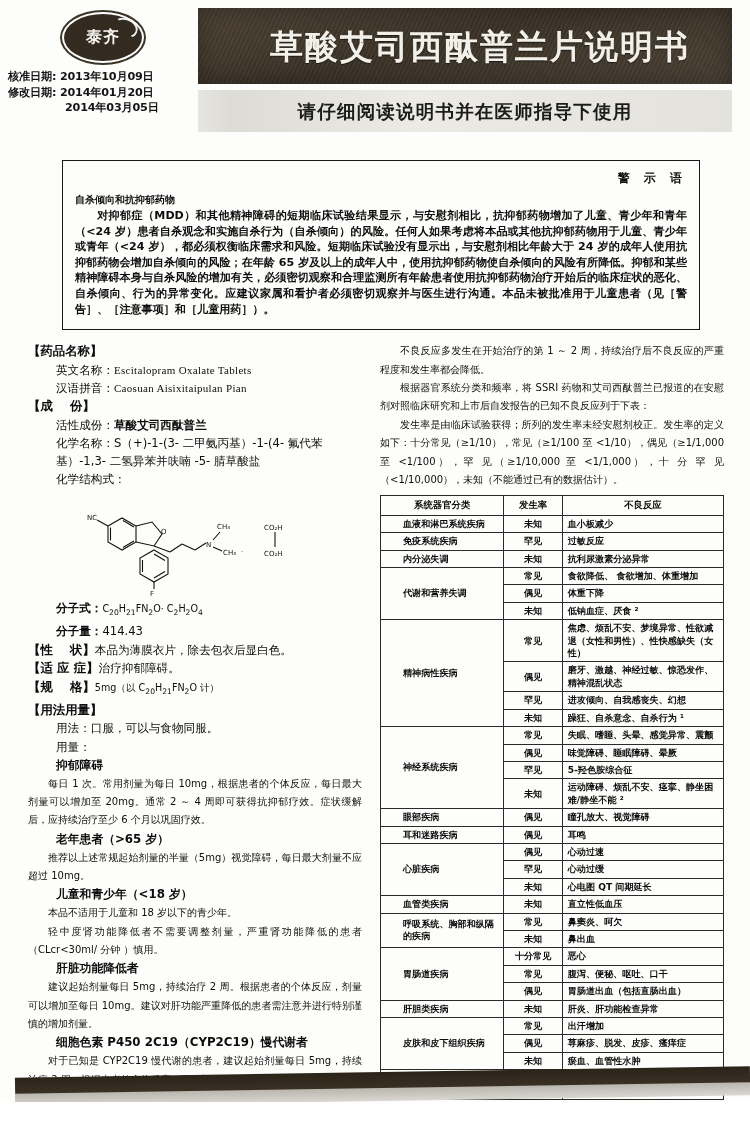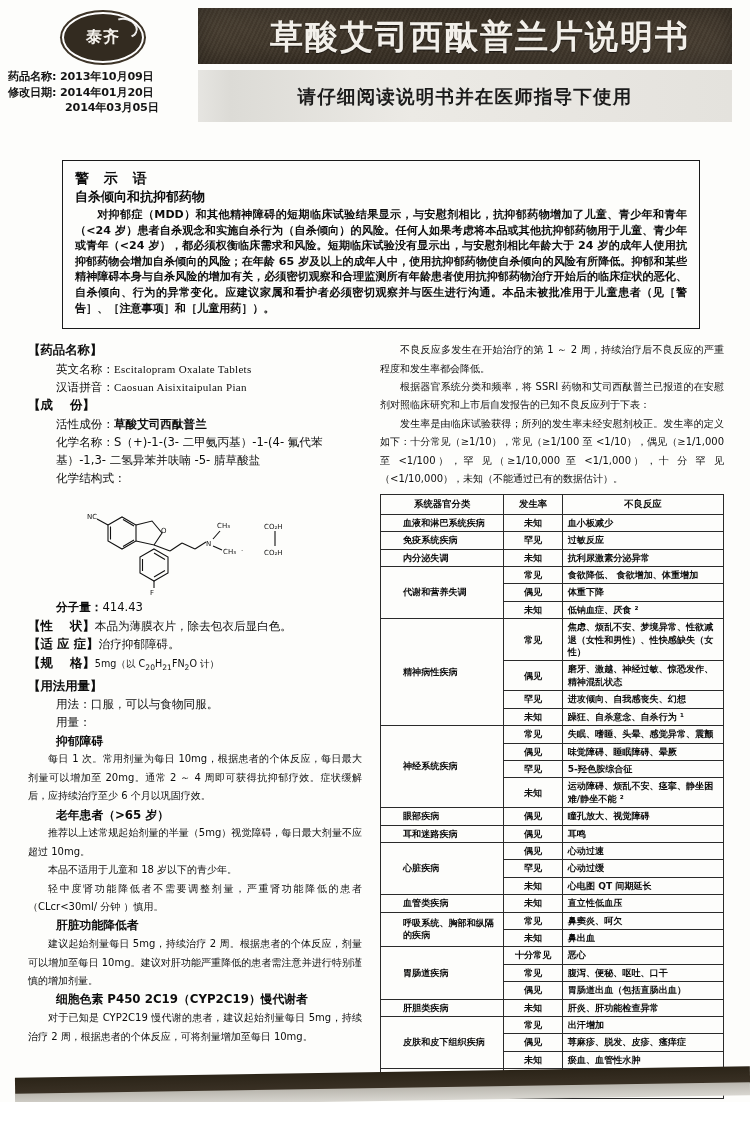--- a/index.html
+++ b/index.html
@@ -87,67 +87,68 @@
 
   .header-right {
     flex: 1;
     padding-right: 18px;
     padding-top: 8px;
   }
   .title-band {
     background:
       repeating-linear-gradient(115deg, rgba(255,255,255,.035) 0 2px, rgba(0,0,0,.03) 2px 4px),
       linear-gradient(165deg, #4b4134 0%, #3b3226 45%, #4a4034 100%);
-    height: 56px;
+    height: 76px;
     display: flex;
     align-items: center;
     justify-content: center;
     box-shadow: inset 0 0 24px rgba(0,0,0,.35);
     padding-left: 30px;
   }
   .title-band h1 {
     margin: 0;
     font-size: 33px;
     line-height: 1;
     font-weight: bold;
     color: #f3f0ea;
     letter-spacing: 2px;
     font-family: "DejaVu Sans", "Liberation Sans", sans-serif;
     text-shadow: 0 1px 1px rgba(0,0,0,.55);
   }
   .subtitle-band {
     margin-top: 6px;
     background: linear-gradient(90deg, #e6e5e1 0%, #dcdbd6 6%, #eceae5 40%, #e4e2dd 100%);
-    height: 52px;
+    height: 42px;
     display: flex;
     align-items: center;
     justify-content: center;
   }
   .subtitle-band .sub {
     font-size: 18.5px;
     font-weight: bold;
     color: #1b1b1b;
     letter-spacing: 1.2px;
   }
 
   
   .warning-box {
     margin: 12px 50px 0 62px;
     border: 1.6px solid #1a1a1a;
     padding: 9px 12px 12px 12px;
     background: #fdfdfb;
   }
   .warning-title {
-    text-align: left;
-    font-size: 14px;
+    text-align: right;
+    font-size: 12px;
     font-weight: bold;
     letter-spacing: 5px;
+    margin-bottom: 6px;
   }
   .warning-sub {
-    font-size: 13px;
+    font-size: 10px;
     font-weight: bold;
     margin-bottom: 1px;
   }
   .warning-body {
     font-size: 11.1px;
     line-height: 15.6px;
     text-align: justify;
     text-justify: inter-ideograph;
     text-indent: 2em;
     font-weight: bold;
@@ -296,21 +297,21 @@
   <div class="header">
 
     <div class="header-left">
       <div class="logo-wrap">
         <div class="logo-oval">
           <span class="logo-text">泰齐</span>
         </div>
       </div>
       <div class="dates">
         <div class="row">
-          <span class="lbl">药品名称:</span>
+          <span class="lbl">核准日期:</span>
           <span>2013年10月09日</span>
         </div>
         <div class="row">
           <span class="lbl">修改日期:</span>
           <span>2014年01月20日</span>
         </div>
         <div class="row indent">
           <span>2014年03月05日</span>
         </div>
       </div>
@@ -390,20 +391,23 @@
             <text x="153" y="63">CH₃</text>
             <text x="80" y="104">F</text>
             <text x="171" y="62">·</text>
             <text x="194" y="38">CO₂H</text>
             <text x="194" y="64">CO₂H</text>
           </g>
         </svg>
       </div>
 
       <div class="line-ind">
+        <span class="bold">分子式：</span><span class="sm">C<sub>20</sub>H<sub>21</sub>FN<sub>2</sub>O· C<sub>2</sub>H<sub>2</sub>O<sub>4</sub></span>
+      </div>
+      <div class="line-ind">
         <span class="bold">分子量：</span><span>414.43</span>
       </div>
 
       <div class="line">
         <span class="sec-head inline">【性    状】</span><span>本品为薄膜衣片，除去包衣后显白色。</span>
       </div>
       <div class="line">
         <span class="sec-head inline">【适 应 症】</span><span>治疗抑郁障碍。</span>
       </div>
       <div class="line">
@@ -415,20 +419,21 @@
         <span>用法：</span><span>口服，可以与食物同服。</span>
       </div>
       <div class="line-ind">用量：</div>
 
       <div class="subhead">抑郁障碍</div>
       <div class="para">每日 1 次。常用剂量为每日 10mg，根据患者的个体反应，每日最大剂量可以增加至 20mg。通常 2 ～ 4 周即可获得抗抑郁疗效。症状缓解后，应持续治疗至少 6 个月以巩固疗效。</div>
 
       <div class="subhead">老年患者（&gt;65 岁）</div>
       <div class="para">推荐以上述常规起始剂量的半量（5mg）视觉障碍，每日最大剂量不应超过 10mg。</div>
 
+      <div class="subhead">儿童和青少年（&lt;18 岁）</div>
       <div class="para">本品不适用于儿童和 18 岁以下的青少年。</div>
 
       <div class="para">轻中度肾功能降低者不需要调整剂量，严重肾功能降低的患者（CLcr&lt;30ml/ 分钟 ）慎用。</div>
 
       <div class="subhead">肝脏功能降低者</div>
       <div class="para">建议起始剂量每日 5mg，持续治疗 2 周。根据患者的个体反应，剂量可以增加至每日 10mg。建议对肝功能严重降低的患者需注意并进行特别谨慎的增加剂量。</div>
 
       <div class="subhead">细胞色素 P450 2C19（CYP2C19）慢代谢者</div>
       <div class="para">对于已知是 CYP2C19 慢代谢的患者，建议起始剂量每日 5mg，持续治疗 2 周，根据患者的个体反应，可将剂量增加至每日 10mg。</div>
 

